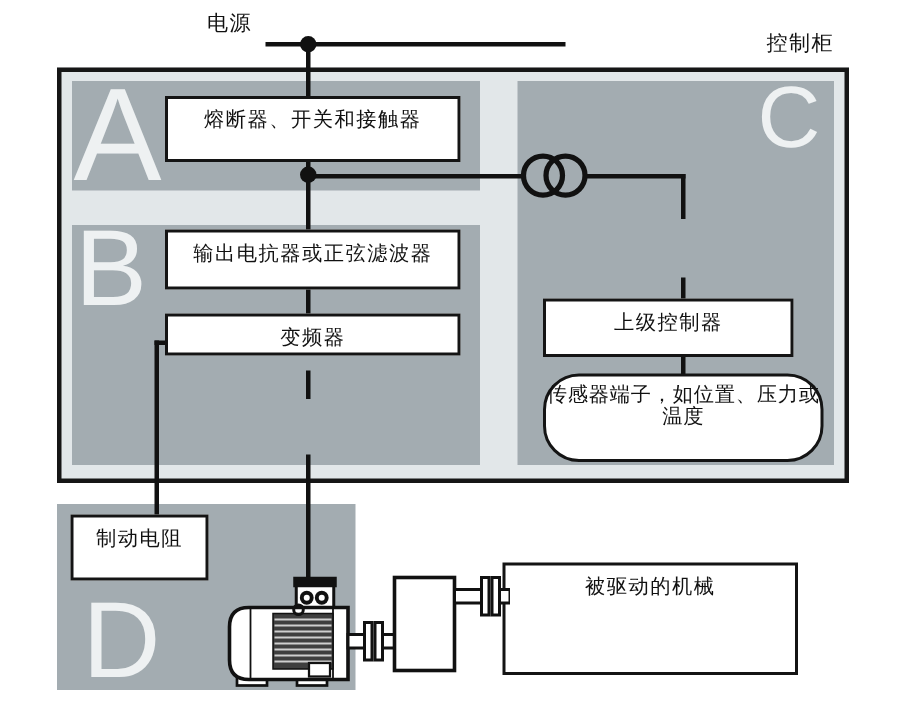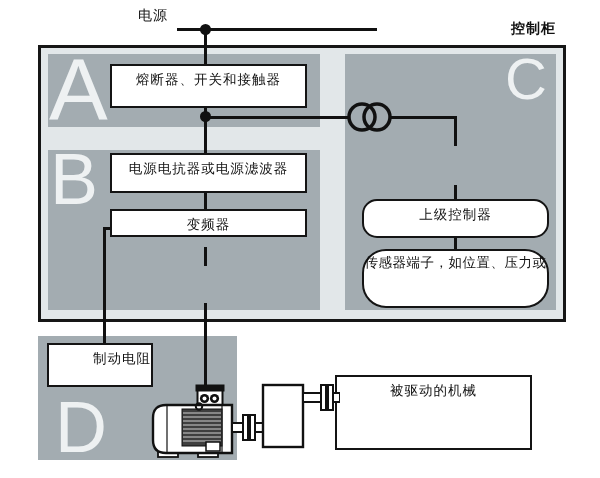--- a/index.html
+++ b/index.html
@@ -26,21 +26,21 @@
   }
   .box .two-line{line-height:15px;letter-spacing:0.5px;}
   svg{position:absolute;z-index:7;}
 </style>
 </head>
 <body>
 
 <div id="stage">
 
   <span class="lbl" style="left:138px;top:7px;">电源</span>
-  <span class="lbl" style="left:511px;top:20px;font-weight:bold;">控制柜</span>
+  <span class="lbl" style="left:511px;top:20px;">控制柜</span>
 
   <div class="cabinet"></div>
 
   <div class="panel" style="left:48px;top:54px;width:272px;height:73px;"></div>
   <div class="panel" style="left:48px;top:150px;width:272px;height:160px;"></div>
   <div class="panel" style="left:345px;top:54px;width:211px;height:256px;"></div>
   <div class="panel" style="left:38px;top:336px;width:199px;height:124px;"></div>
 
   <div class="panel-letter" style="left:49px;top:46px;font-size:88px;">A</div>
   <div class="panel-letter" style="left:50px;top:143px;font-size:72px;">B</div>
@@ -66,34 +66,35 @@
 
   <svg style="left:344px;top:99px;" width="52" height="36" viewBox="0 0 52 36">
     <circle cx="18" cy="18" r="13" fill="none" stroke="#111" stroke-width="3.5"></circle>
     <circle cx="33" cy="18" r="13" fill="none" stroke="#111" stroke-width="3.5"></circle>
   </svg>
 
   <div class="box" style="left:110px;top:64px;width:197px;height:44px;">
     <span>熔断器、开关和接触器</span>
   </div>
   <div class="box" style="left:110px;top:153px;width:197px;height:40px;">
-    <span>电源电抗器或电源滤波器</span>
+    <span>输出电抗器或正弦滤波器</span>
   </div>
   <div class="box" style="left:110px;top:209px;width:197px;height:28px;">
     <span>变频器</span>
   </div>
-  <div class="box" style="left:362px;top:199px;width:187px;height:39px;border-radius:15px;">
+  <div class="box" style="left:362px;top:199px;width:167px;height:39px;">
     <span>上级控制器</span>
   </div>
   <div class="box" style="left:362px;top:249px;width:187px;height:59px;padding-top:4px;border-radius:24px;">
     <span class="two-line">
       <span style="display:block;">传感器端子，如位置、压力或</span>
+      <span style="display:block;">温度</span>
     </span>
   </div>
-  <div class="box" style="left:47px;top:343px;width:106px;height:44px;justify-content:flex-end;">
+  <div class="box" style="left:47px;top:343px;width:92px;height:44px;">
     <span>制动电阻</span>
   </div>
   <div class="box" style="left:335px;top:375px;width:197px;height:75px;">
     <span>被驱动的机械</span>
   </div>
 
   <svg style="left:140px;top:378px;" width="200" height="82" viewBox="0 0 200 82">
 
     <rect x="57.5" y="12" width="25" height="15" fill="#fff" stroke="#111" stroke-width="2"></rect>
     <rect x="55.5" y="6.5" width="29" height="7" fill="#111"></rect>

